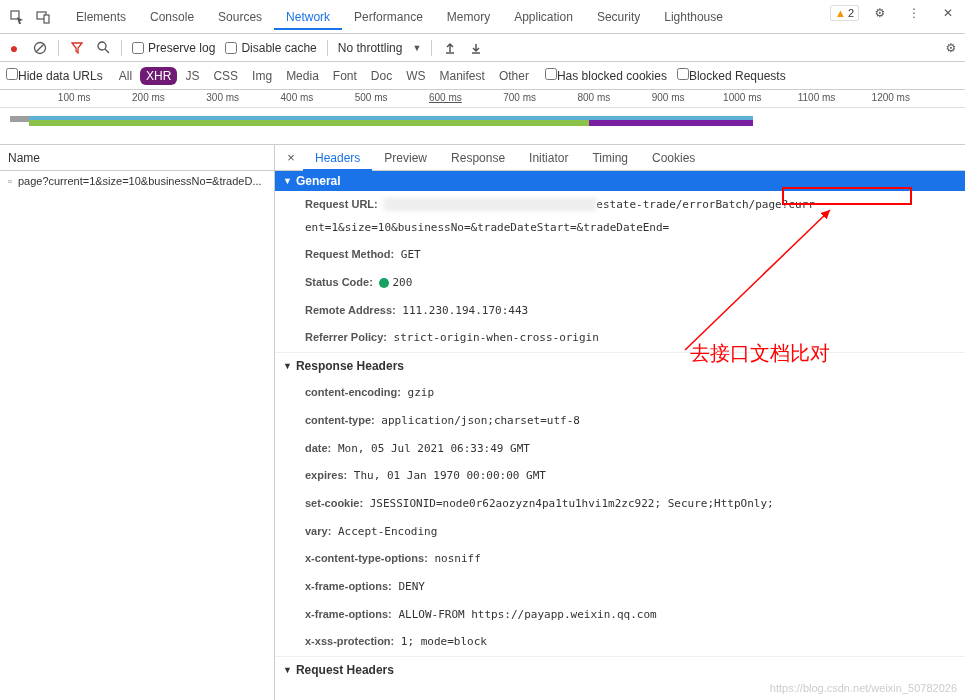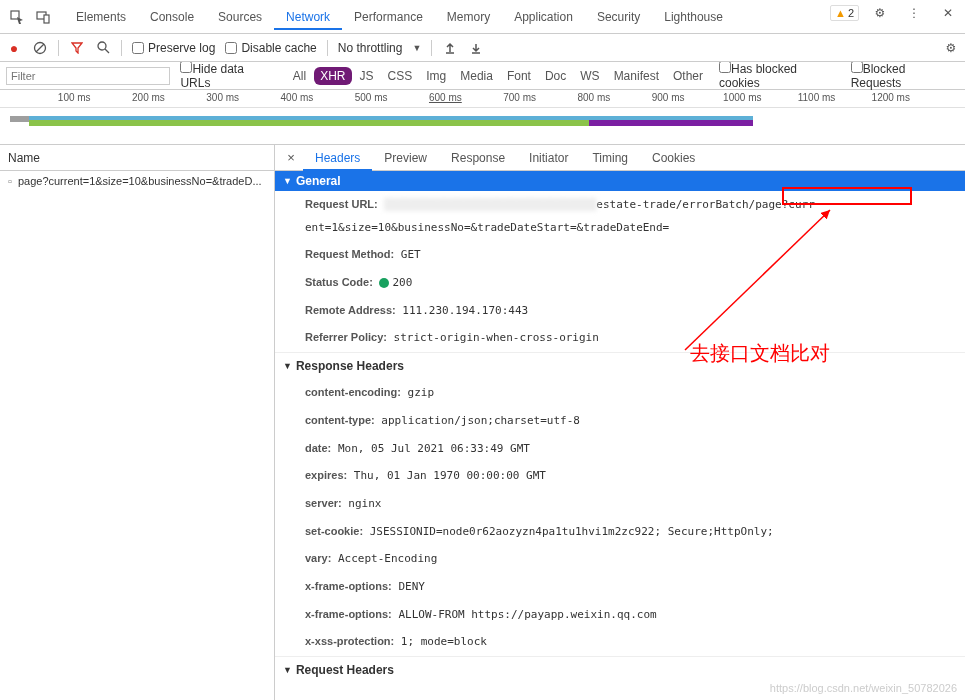--- a/index.html
+++ b/index.html
@@ -144,21 +144,20 @@
     </div>
   <div class="ic">
       <svg width="12" height="12" viewBox="0 0 12 12">
         <path d="M6 2 L6 9 M3 6 L6 9 L9 6 M2 11 L10 11" fill="none" stroke="#555" stroke-width="1.5"></path>
       </svg>
     </div>
   <div class="ic gear-right">⚙</div>
 </div>
 
 <div class="filter-row">
-  <input type="text" placeholder="Filter" style="">
   <label><input type="checkbox" style=""><span>Hide data URLs</span></label>
   <div id="filter-types" style="display:flex;gap:2px">
       <div class="type-chip">All</div>
       <div class="type-chip active">XHR</div>
       <div class="type-chip">JS</div>
       <div class="type-chip">CSS</div>
       <div class="type-chip">Img</div>
       <div class="type-chip">Media</div>
       <div class="type-chip">Font</div>
       <div class="type-chip">Doc</div>
@@ -234,23 +233,23 @@
 
       <div class="section-header sub">
           <span class="tri">▼</span>
           <span>Response Headers</span>
         </div>
       <div id="response-headers">
           <div class="kv"><b>content-encoding:</b> gzip</div>
           <div class="kv"><b>content-type:</b> application/json;charset=utf-8</div>
           <div class="kv"><b>date:</b> Mon, 05 Jul 2021 06:33:49 GMT</div>
           <div class="kv"><b>expires:</b> Thu, 01 Jan 1970 00:00:00 GMT</div>
-          <div class="kv"><b>server:</b> nginx</div>
           <div class="kv"><b>set-cookie:</b> JSESSIONID=node0r62aozyzn4pa1tu1hvi1m2zc922; Secure;HttpOnly;</div>
           <div class="kv"><b>vary:</b> Accept-Encoding</div>
+          <div class="kv"><b>x-content-type-options:</b> nosniff</div>
           <div class="kv"><b>x-frame-options:</b> DENY</div>
           <div class="kv"><b>x-frame-options:</b> ALLOW-FROM https://payapp.weixin.qq.com</div>
           <div class="kv"><b>x-xss-protection:</b> 1; mode=block</div>
         </div>
 
       <div class="section-header sub">
           <span class="tri">▼</span>
           <span>Request Headers</span>
         </div>
 

